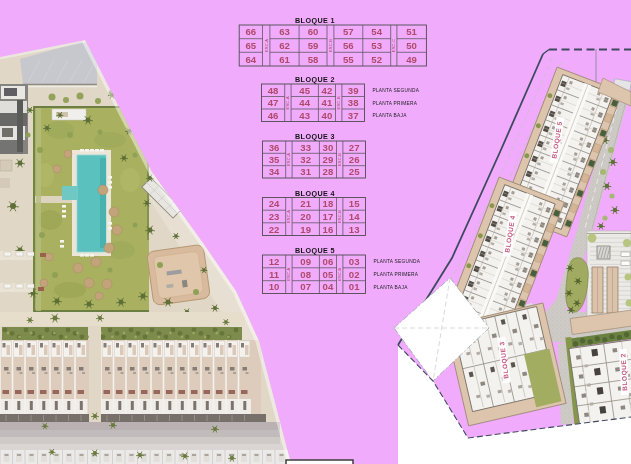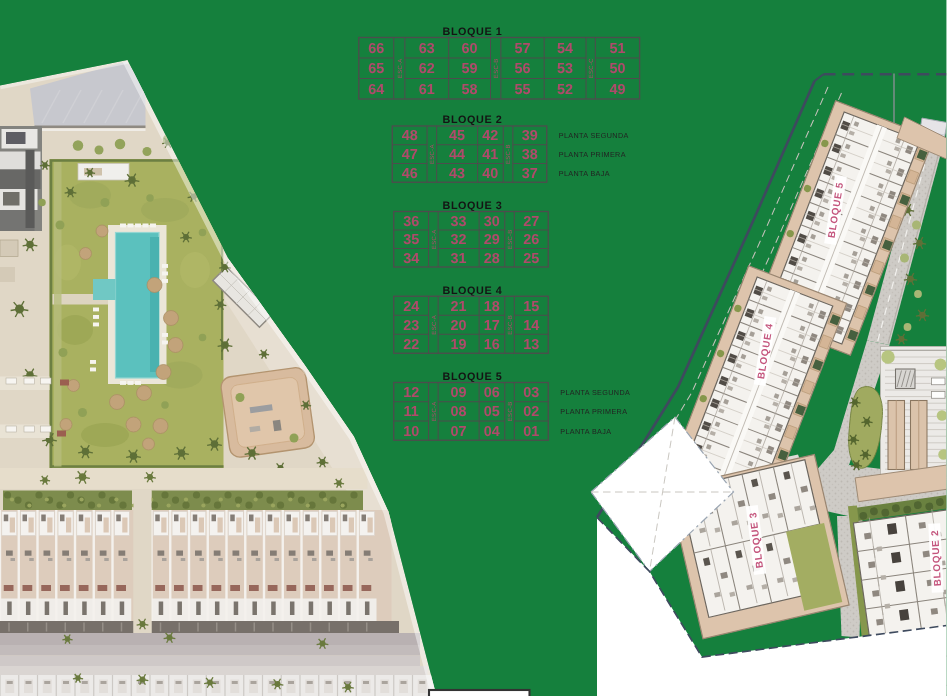--- a/index.html
+++ b/index.html
@@ -1,16 +1,16 @@
 <!DOCTYPE html>
 <html><head>
 <meta charset="utf-8">
 <style>
 html,body { margin:0; padding:0; background:#ffffff; }
-.stage { position:relative; width:631px; height:464px; background:#15803d; overflow:hidden;
+.stage { position:relative; width:631px; height:464px; background:#f0abfc; overflow:hidden;
          font-family:"Liberation Sans", sans-serif; }
 .stage svg { position:absolute; left:0; top:0; font-family:"Liberation Sans", sans-serif; }
 </style>
 </head>
 <body>
 <div class="stage">
 <svg width="631" height="464" viewBox="0 0 631 464">
 
 <defs>
         <pattern id="stip" width="4" height="4" patternUnits="userSpaceOnUse">

